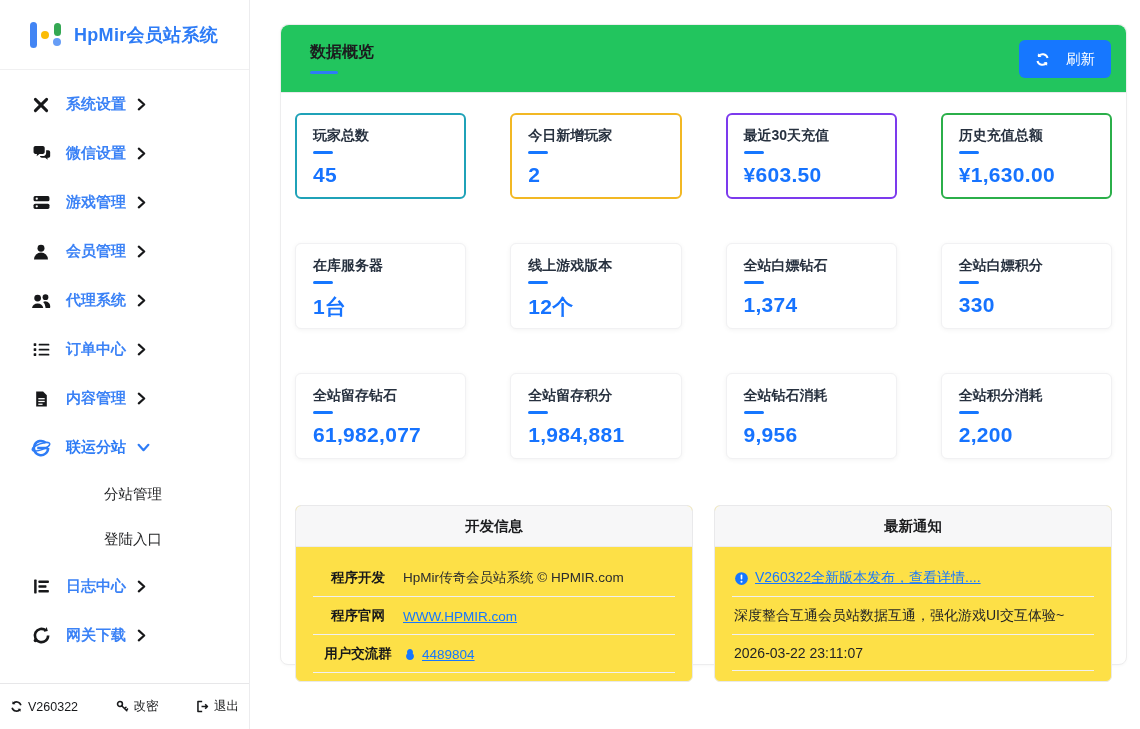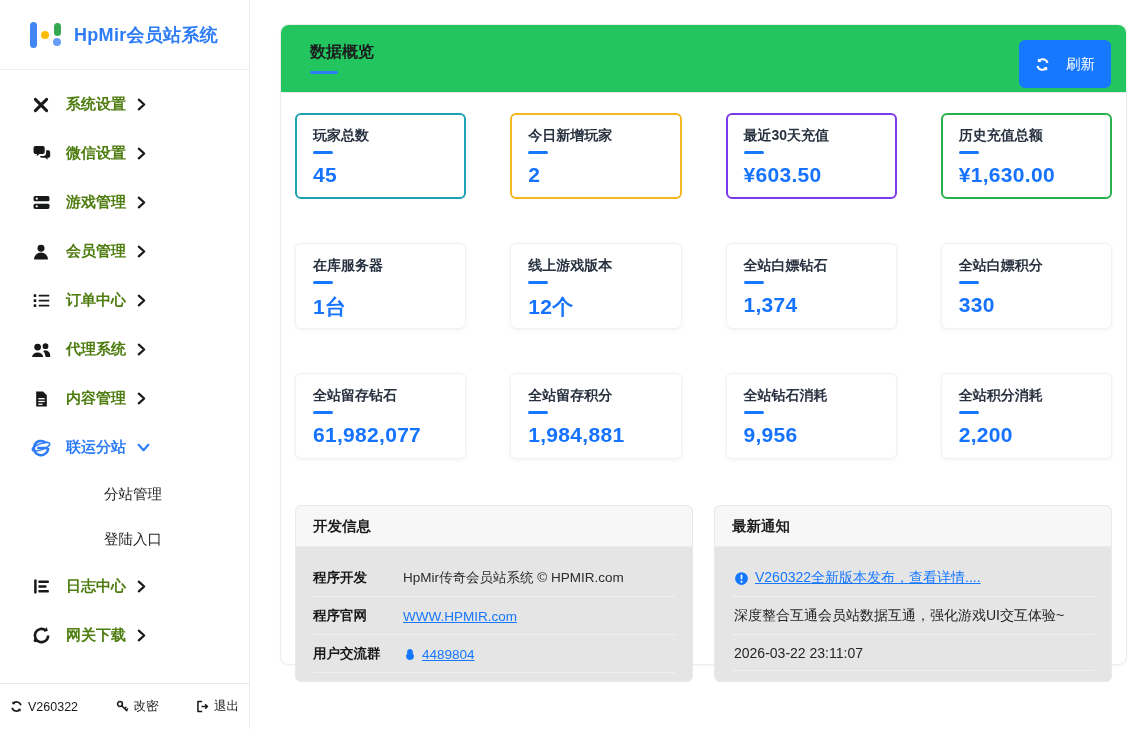--- a/index.html
+++ b/index.html
@@ -17,55 +17,55 @@
     padding-left:30px; border-bottom:1px solid #f0f0f1; }
   .logo-mark { display:flex; align-items:center; gap:3px; }
   .lm-bar-blue { width:7px; height:26px; border-radius:4px; background:#4285f4; }
   .lm-dot-yellow { width:8px; height:8px; border-radius:50%; background:#fbbc05; margin:0 1px; }
   .lm-col { display:flex; flex-direction:column; align-items:center; gap:2px; }
   .lm-bar-green { width:7px; height:13px; border-radius:4px; background:#34a853; }
   .lm-dot-blue { width:8px; height:8px; border-radius:50%; background:#669df6; }
   .logo-title { color:#2e7cf6; font-weight:bold; font-size:18px; letter-spacing:.3px; }
   .nav { padding-top:10px; }
   .nav-item { height:49px; display:flex; align-items:center; padding-left:31px;
-    font-size:15px; font-weight:600; color:#4d7c0f; cursor:pointer; }
+    font-size:15px; font-weight:600; color:#3b82f6; cursor:pointer; }
   .nav-item .nicon { width:20px; height:20px; margin-right:15px;
     display:flex; align-items:center; justify-content:center; color:#17181a; }
   .nav-item .chev { margin-left:11px; display:flex; color:#17181a; }
   .nav-item.active, .nav-item.active .nicon, .nav-item.active .chev { color:#2e7cf6; }
   .nav-sub { height:45px; display:flex; align-items:center; padding-left:104px;
     font-size:14.5px; font-weight:400; color:#1d1e20; cursor:pointer; }
   .side-footer { position:absolute; left:0; right:0; bottom:0; height:46px;
     border-top:1px solid #e7e7e9; display:flex; align-items:center;
     justify-content:space-between; padding:0 10px; font-size:12.5px; color:#17181a; }
   .sf-item { display:flex; align-items:center; gap:5px; cursor:pointer; }
   .sf-item .ficon { display:flex; color:#17181a; }
   
   .panel { position:absolute; left:280px; top:24px; width:847px; height:641px;
     background:#fff; border:1px solid #ededee; border-radius:8px;
     box-shadow:0 1px 3px rgba(0,0,0,.03); }
   .panel-header { height:68px; background:#22c55e; border-bottom:1px solid #e9e9eb;
     border-radius:8px 8px 0 0; position:relative; padding:17px 0 0 29px; }
   .panel-title { font-size:16px; font-weight:bold; color:#1b1c1e; }
   .title-bar { width:28px; height:3px; background:#2e7cf6; border-radius:2px; margin-top:8px; }
-  .refresh-btn { position:absolute; right:15px; top:15px; height:48px; padding:0 16px;
+  .refresh-btn { position:absolute; right:15px; top:15px; height:38px; padding:0 16px;
     background:#1677ff; color:#fff; border:none; border-radius:6px; font-size:14.5px;
     display:flex; align-items:center; gap:16px; cursor:pointer; font-family:inherit; font-weight:500; }
   .panel-body { padding:20px 14px 0; }
   .cards-grid { display:grid; grid-template-columns:repeat(4,1fr);
     column-gap:22px; row-gap:20px;gap:44px; }
   .stat-card { height:86px; border-radius:6px; padding:13px 17px; background:#fff;
     border:1px solid #f1f1f3; box-shadow:0 1px 5px rgba(0,0,0,.05); }
   .stat-card.accent { border-width:2px; padding:12px 16px; box-shadow:none; }
   .stat-label { font-size:14px; font-weight:600; color:#27313f; }
   .stat-underline { width:20px; height:3px; background:#1677ff; border-radius:2px; margin:6px 0 9px; }
   .stat-value { font-size:21px; font-weight:bold; color:#1673ff; letter-spacing:.3px; }
   
   .bottom-row { display:flex; gap:21px; margin-top:46px; }
-  .info-panel { flex:1; border:1px solid #e9e9eb; border-radius:6px; background:#e5e5e5; overflow:hidden; }
+  .info-panel { flex:1; border:1px solid #e9e9eb; border-radius:6px; background:#fde047; overflow:hidden;text-align:center; }
   .info-header { height:41px; line-height:41px; background:#f7f7f8;
     border-bottom:1px solid #ececee; padding:0 17px; font-size:14.5px; font-weight:bold; color:#1b1c1e; }
   .info-body { padding:12px 17px 8px; }
   .dev-row { display:flex; align-items:center; padding:10px 0 9px;
     border-bottom:1px solid #f0f0f1; font-size:13.5px; }
   .dev-label { width:90px; flex-shrink:0; font-weight:bold; color:#17181a; }
   .dev-value { color:#2b2c2e; display:flex; align-items:center; gap:5px; }
   a.link { color:#1677ff; text-decoration:underline; cursor:pointer; }
   .notice-item { padding:10px 2px 9px; border-bottom:1px solid #f0f0f1;
     font-size:14px; color:#232425; display:flex; align-items:center; gap:6px; }
@@ -145,47 +145,47 @@
       <span>会员管理</span>
       <span class="chev">
         <svg width="9" height="13" viewBox="0 0 8 12" fill="none" stroke="currentColor" stroke-width="2" stroke-linecap="round" stroke-linejoin="round">
             <path d="M1.5 1.5 6.5 6l-5 4.5"></path>
           </svg>
       </span>
     </div>
 
     <div class="nav-item">
       <span class="nicon">
+        <svg width="20" height="20" viewBox="0 0 16 16" fill="currentColor">
+            <circle cx="5.3" cy="5.6" r="2.7"></circle>
+            <path d="M.8 13.6a4.6 4.6 0 0 1 9 0z"></path>
+            <circle cx="11.6" cy="4.9" r="2.3"></circle>
+            <path d="M11.2 8.2a4.2 4.2 0 0 1 4 5.4h-3.6a5.8 5.8 0 0 0-1.9-4.8z"></path>
+          </svg>
+      </span>
+      <span>代理系统</span>
+      <span class="chev">
+        <svg width="9" height="13" viewBox="0 0 8 12" fill="none" stroke="currentColor" stroke-width="2" stroke-linecap="round" stroke-linejoin="round">
+            <path d="M1.5 1.5 6.5 6l-5 4.5"></path>
+          </svg>
+      </span>
+    </div>
+
+    <div class="nav-item">
+      <span class="nicon">
         <svg width="19" height="19" viewBox="0 0 16 16" fill="currentColor">
             <rect x="1.4" y="2.8" width="2.2" height="2.2" rx=".4"></rect>
             <rect x="5.6" y="3.2" width="9" height="1.5" rx=".5"></rect>
             <rect x="1.4" y="7" width="2.2" height="2.2" rx=".4"></rect>
             <rect x="5.6" y="7.4" width="9" height="1.5" rx=".5"></rect>
             <rect x="1.4" y="11.2" width="2.2" height="2.2" rx=".4"></rect>
             <rect x="5.6" y="11.6" width="9" height="1.5" rx=".5"></rect>
           </svg>
       </span>
       <span>订单中心</span>
-      <span class="chev">
-        <svg width="9" height="13" viewBox="0 0 8 12" fill="none" stroke="currentColor" stroke-width="2" stroke-linecap="round" stroke-linejoin="round">
-            <path d="M1.5 1.5 6.5 6l-5 4.5"></path>
-          </svg>
-      </span>
-    </div>
-
-    <div class="nav-item">
-      <span class="nicon">
-        <svg width="20" height="20" viewBox="0 0 16 16" fill="currentColor">
-            <circle cx="5.3" cy="5.6" r="2.7"></circle>
-            <path d="M.8 13.6a4.6 4.6 0 0 1 9 0z"></path>
-            <circle cx="11.6" cy="4.9" r="2.3"></circle>
-            <path d="M11.2 8.2a4.2 4.2 0 0 1 4 5.4h-3.6a5.8 5.8 0 0 0-1.9-4.8z"></path>
-          </svg>
-      </span>
-      <span>代理系统</span>
       <span class="chev">
         <svg width="9" height="13" viewBox="0 0 8 12" fill="none" stroke="currentColor" stroke-width="2" stroke-linecap="round" stroke-linejoin="round">
             <path d="M1.5 1.5 6.5 6l-5 4.5"></path>
           </svg>
       </span>
     </div>
 
     <div class="nav-item">
       <span class="nicon">
         <svg width="17" height="17" viewBox="0 0 16 16" fill="currentColor">

